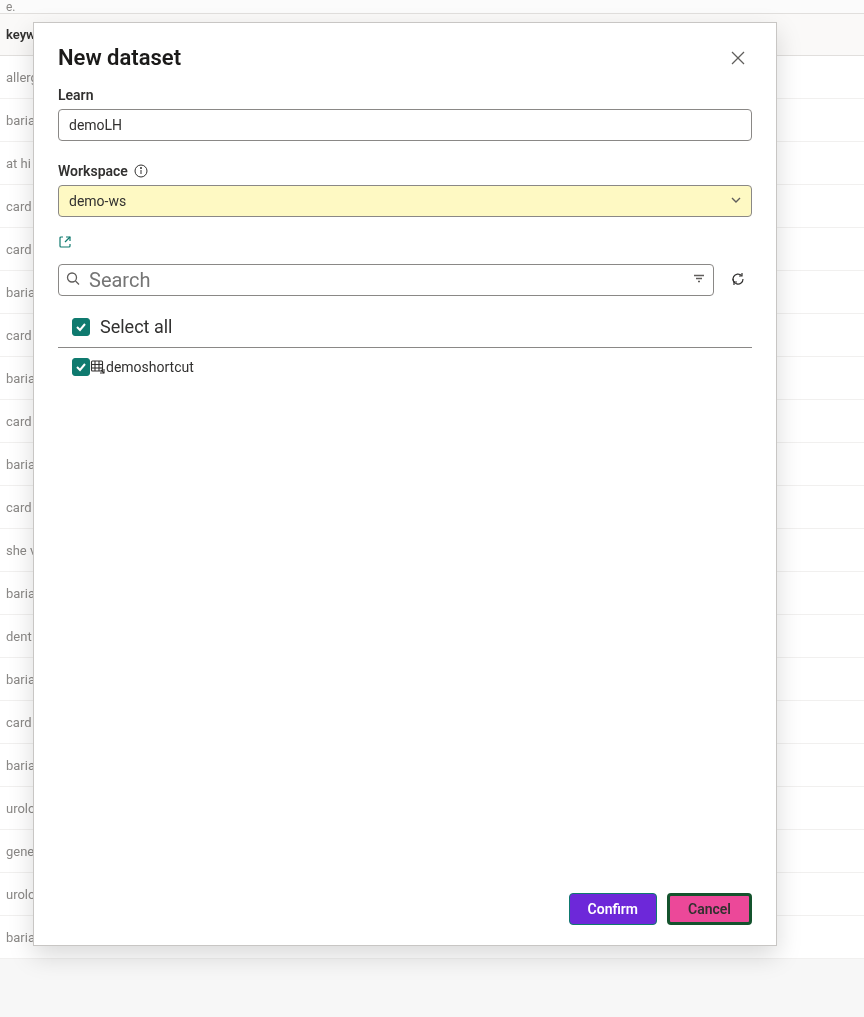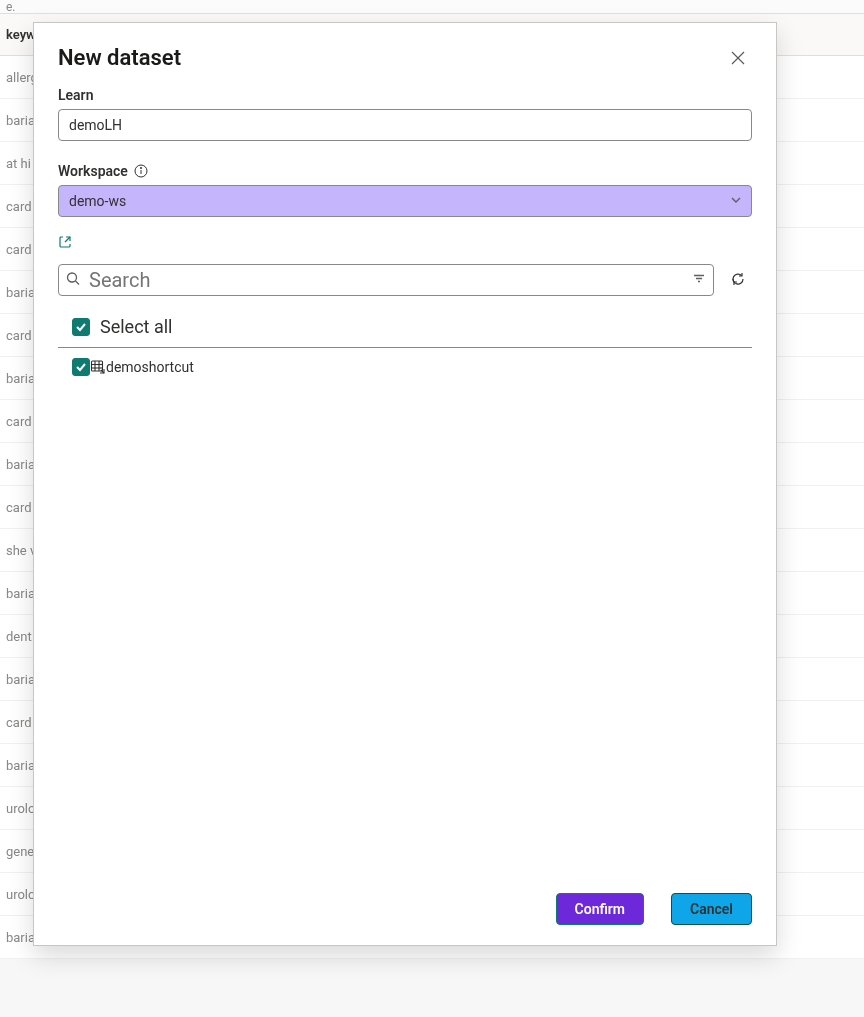--- a/index.html
+++ b/index.html
@@ -142,21 +142,21 @@
   }
   .select {
     width: 100%;
     height: 32px;
     border: 1px solid #8a8886;
     border-radius: 4px;
     padding: 0 30px 0 10px;
     font-size: 14px;
     font-family: inherit;
     color: #323130;
-    background: #c4b5fd;
+    background: #fef9c3;
     appearance: none;
     cursor: pointer;
   }
   .select-chevron {
     position: absolute;
     right: 10px;
     top: 50%;
     transform: translateY(-50%);
     pointer-events: none;
     color: #605e5c;
@@ -280,24 +280,23 @@
     font-family: inherit;
     font-weight: 600;
     cursor: pointer;
   }
   .btn-primary {
     background: #6d28d9;
     color: #fff;
     border: 1px solid #0f7a6f;
   }
   .btn-secondary {
-    background: #0ea5e9;
-    color: #323130;
-    border: 1px solid #14532d;
-    margin-left: 17px;
+    background: #ec4899;
+    color: #323130;
+    border: 3px solid #14532d;
   }
 </style>
 </head>
 <body>
 
 <div class="bg-list">
   <div class="bg-top-strip">
     <span>e.</span>
   </div>
   <div class="bg-header-row">

